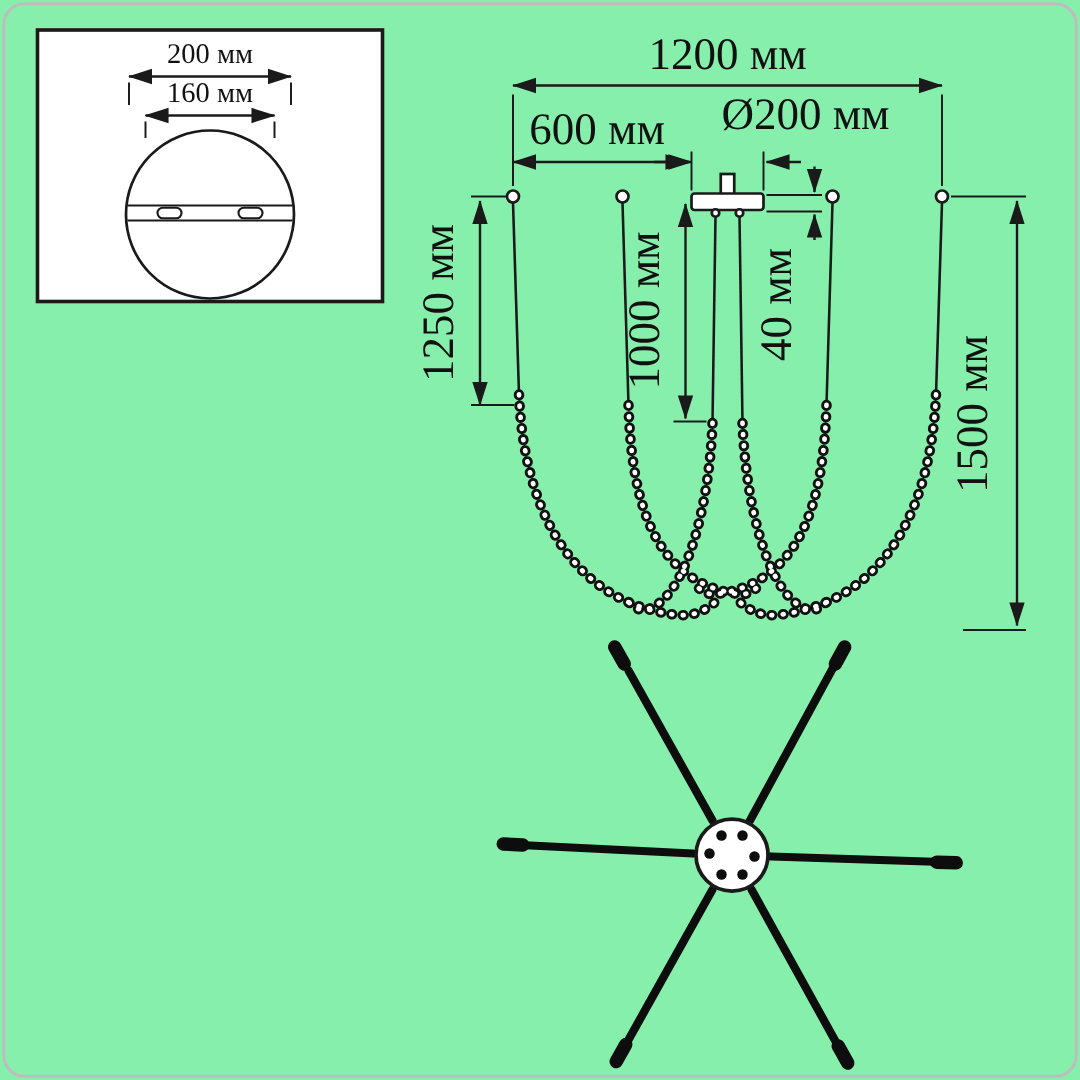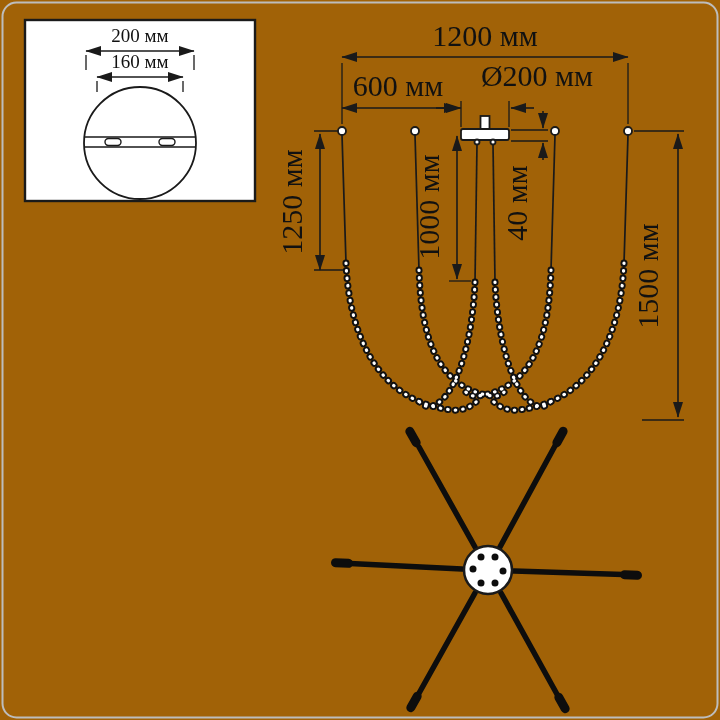--- a/index.html
+++ b/index.html
@@ -1,16 +1,16 @@
 <!DOCTYPE html>
 <html><head>
 <meta charset="utf-8">
 <style>
   html,body{margin:0;padding:0;background:#ffffff;}
-  .page{position:relative;width:720px;height:720px;background:#a16207;overflow:hidden;}
+  .page{position:relative;width:720px;height:720px;background:#86efac;overflow:hidden;}
   svg{display:block;}
   .dim-text{font-family:"Liberation Serif","DejaVu Serif",serif;fill:#111111;}
   .t30{font-size:30px;}
   .t19{font-size:19px;}
   .thin{stroke:#1a1a1a;stroke-width:1.3;fill:none;}
   .dim{stroke:#1a1a1a;stroke-width:1.6;fill:none;}
   .cord{stroke:#1a1a1a;stroke-width:1.7;fill:none;}
   .outline{stroke:#1a1a1a;stroke-width:1.8;fill:#ffffff;}
   .heavy{stroke:#1a1a1a;stroke-width:2.5;fill:#ffffff;}
   .bead-b{stroke:#111111;stroke-width:7;fill:none;stroke-linecap:round;stroke-dasharray:0.5 7;}

